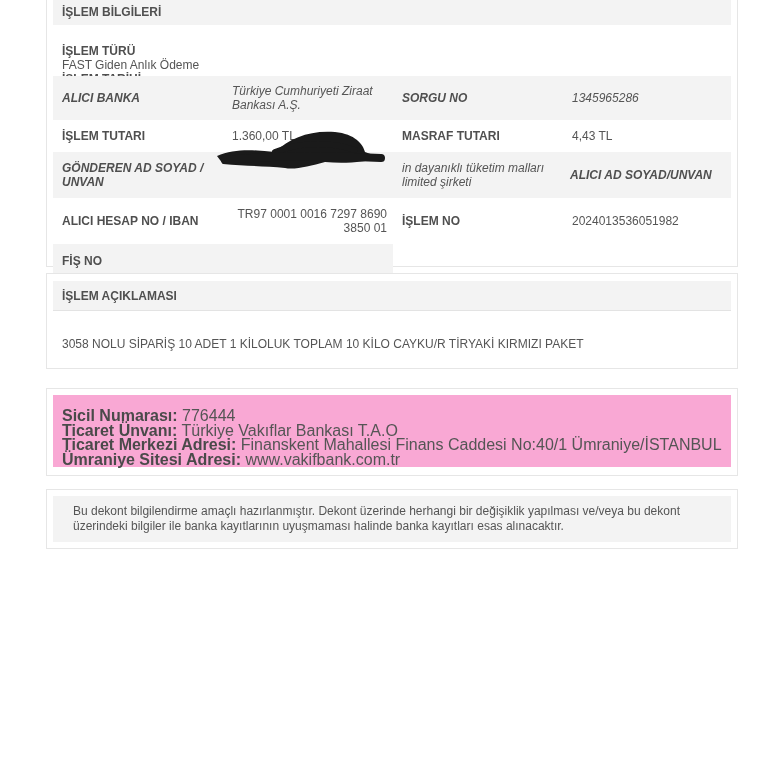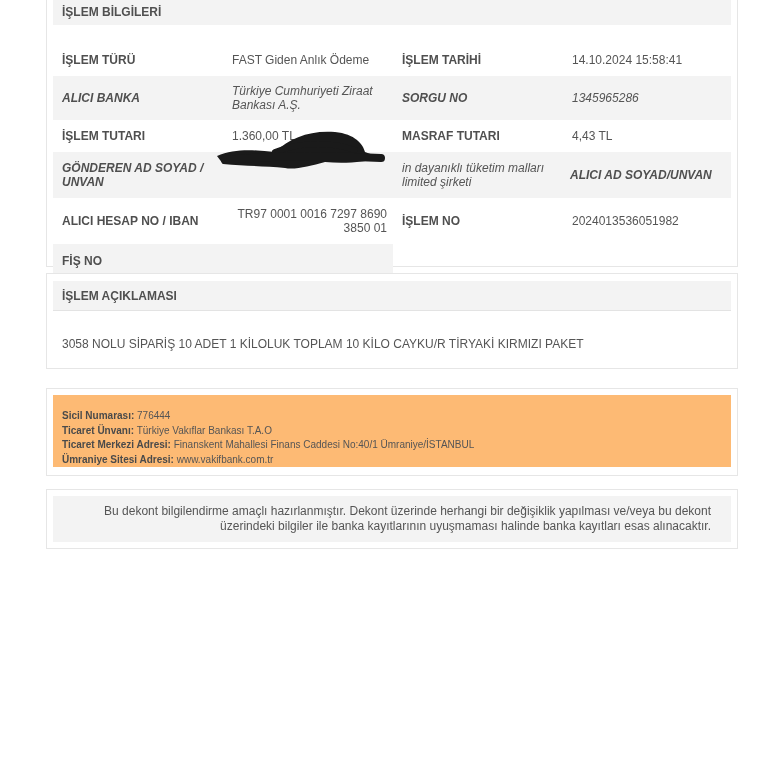--- a/index.html
+++ b/index.html
@@ -87,48 +87,48 @@
       font-size: 12px;
       color: #555555;
       padding: 26px 9px 0 9px;
     }
 
     
     #card-bank { top: 388px; height: 88px; }
     .bank-body {
       margin-top: 6px;
       height: 72px;
-      background: #fdba74;
+      background: #f9a8d4;
       padding: 14px 9px 0 9px;
-      font-size: 10px;
+      font-size: 16px;
       line-height: 14.5px;
       color: #555555;
     }
     .bank-body b { color: #4a4a4a; }
 
     
     #card-note { top: 489px; height: 60px; }
     .note-body {
       margin-top: 6px;
       height: 46px;
       background: #f3f3f3;
       padding: 8px 20px 0 20px;
       font-size: 12px;
       line-height: 14.5px;
       color: #555555;
-      text-align: right;
+      text-align: left;
     }
   </style>
 </head>
 <body>
 
 <div class="card" id="card-info">
   <div class="info-header">İŞLEM BİLGİLERİ</div>
 
-  <div class="info-row" style="height:32px;">
+  <div class="info-row" style="height:32px;flex-direction:column;">
     <div class="cell label">İŞLEM TÜRÜ</div>
     <div class="cell value">FAST Giden Anlık Ödeme</div>
     <div class="cell label2">İŞLEM TARİHİ</div>
     <div class="cell value2">14.10.2024 15:58:41</div>
   </div>
 
   <div class="info-row shaded" style="height:44px;">
     <div class="cell label">ALICI BANKA</div>
     <div class="cell value">Türkiye Cumhuriyeti Ziraat Bankası A.Ş.</div>
     <div class="cell label2">SORGU NO</div>

